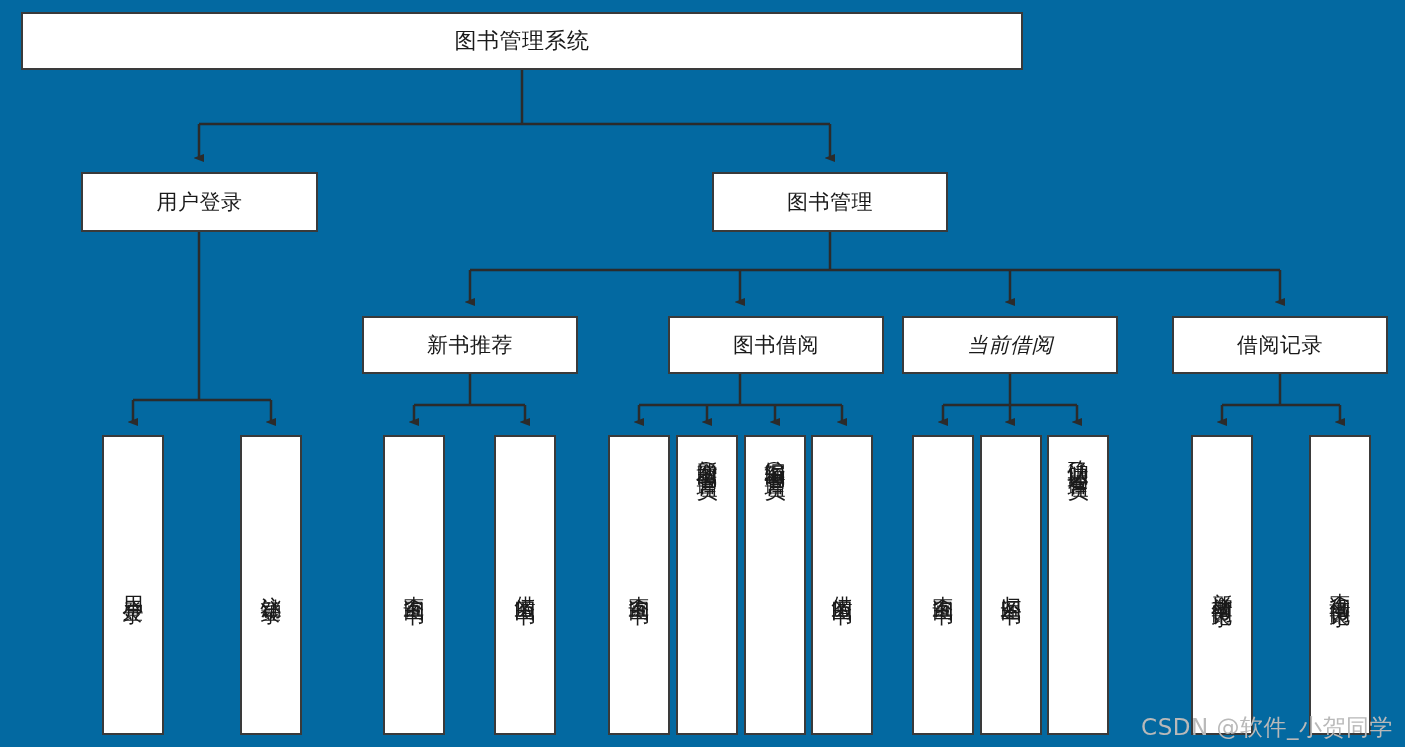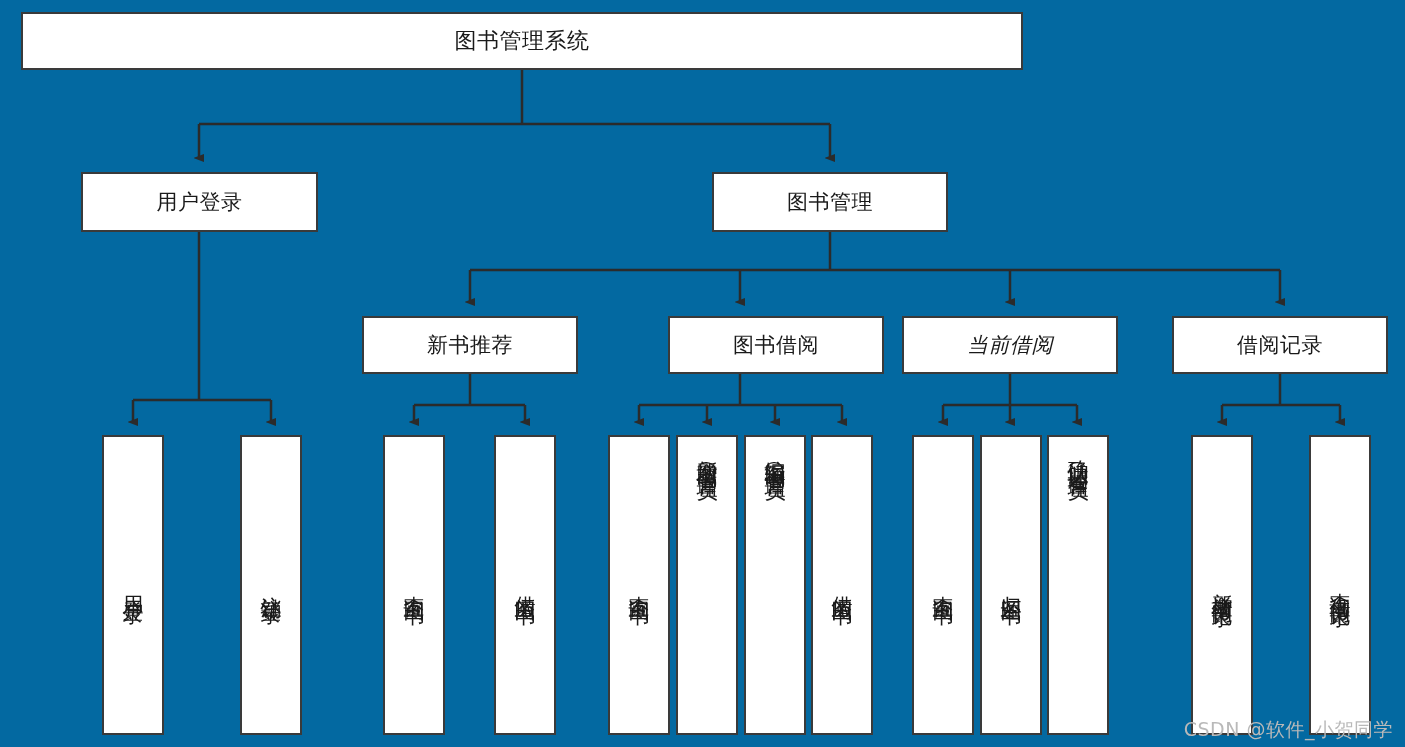--- a/index.html
+++ b/index.html
@@ -64,21 +64,21 @@
     height: auto;
   }
   .node.vert.center {
     align-items: center;
     padding-top: 0;
   }
   #watermark {
     position: absolute;
     right: 12px;
     bottom: 4px;
-    font-size: 19px;
+    font-size: 23px;
     color: #b9b9b9;
     white-space: nowrap;
     letter-spacing: 0.5px;
   }
 </style>
 </head>
 <body>
 
 <div id="diagram-root">
 

